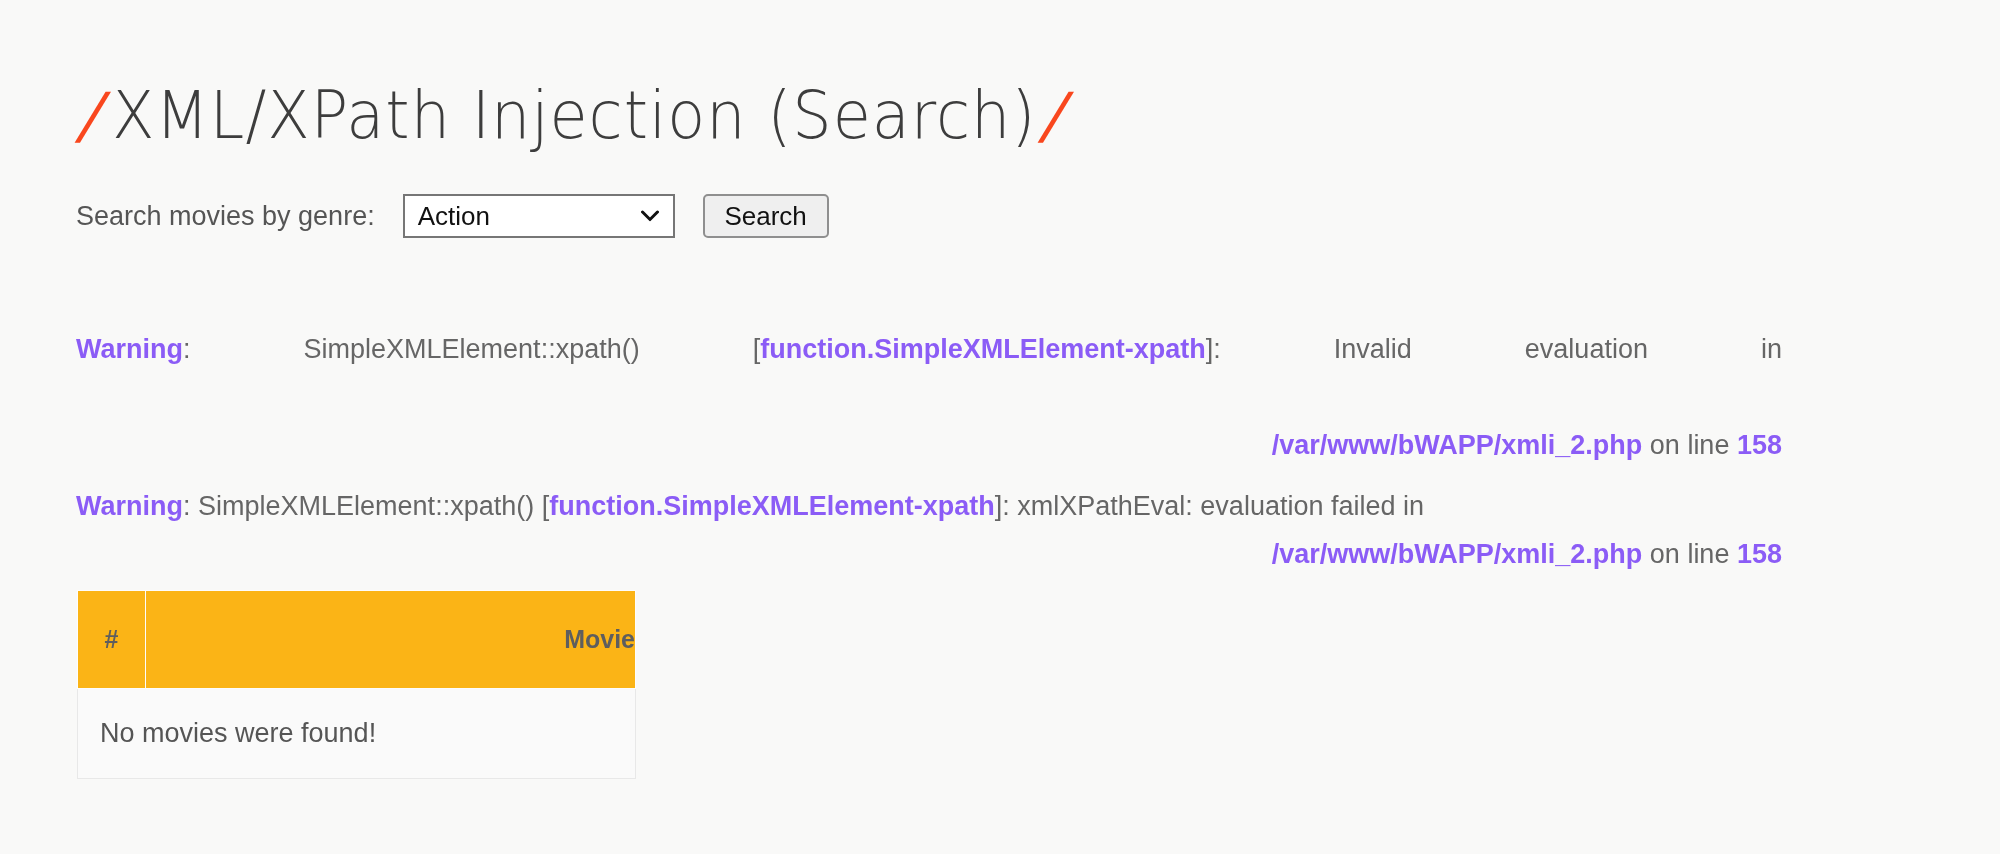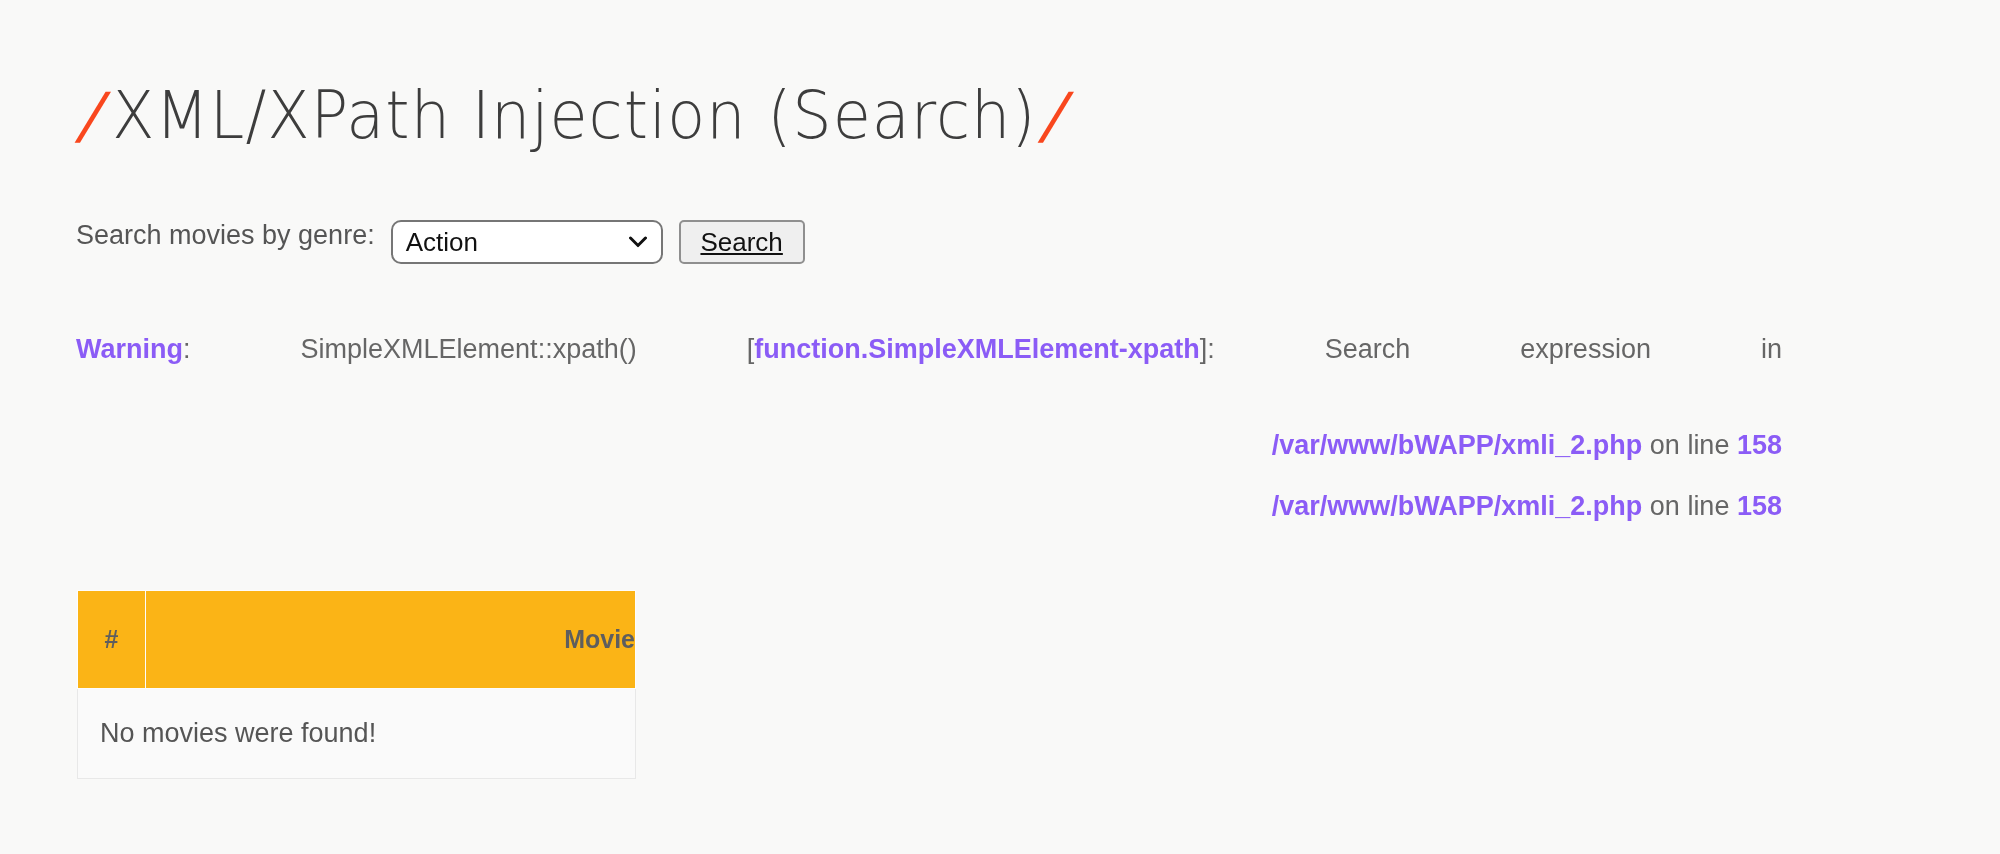--- a/index.html
+++ b/index.html
@@ -48,37 +48,38 @@
   .page-title .title-text {
     font-style: normal;
     display: inline-block;
     transform: scaleY(1.06);
   }
 
   
   .search-row {
     position: absolute;
     left: 76px;
-    top: 220px;
+    top: 194px;
     display: flex;
-    gap: 4px;
+    align-items: center;
+    gap: 16px;
   }
   .search-label {
     font-size: 27px;
     color: #555555;
     margin-right: 12px;
     white-space: nowrap;
   }
   .genre-select {
     position: relative;
     width: 272px;
     height: 44px;
     background: #ffffff;
     border: 2px solid #767676;
-    border-radius: 10px;
+    border-radius: 0;
     display: flex;
     align-items: center;
     box-sizing: border-box;
     margin-right: 12px;
   }
   .genre-select .value {
     font-size: 26px;
     color: #111111;
     padding-left: 13px;
     line-height: 1;
@@ -99,21 +100,20 @@
     padding: 0 14px;
     background: #efefef;
     border: 2px solid #8f8f8f;
     border-radius: 5px;
     font-family: "Liberation Sans", sans-serif;
     font-size: 26px;
     color: #111111;
     line-height: 1;
     box-sizing: border-box;
     cursor: default;
-    text-decoration: underline;
   }
 
   
   .warning {
     position: absolute;
     left: 76px;
     width: 1706px;
     font-size: 27px;
     line-height: 48px;
     color: #666666;
@@ -192,31 +192,38 @@
     </div>
 
     <button class="search-button">Search</button>
   </div>
 
   <div class="warning warning-1">
     <div class="line-1">
       <b>Warning</b><span>:</span>
       <span>SimpleXMLElement::xpath()</span>
       <span>[</span><b>function.SimpleXMLElement-xpath</b><span>]</span><span>:</span>
-      <span>Search expression</span>
+      <span>Invalid evaluation</span>
       <span>in</span>
     </div>
     <div class="line-2">
       <b>/var/www/bWAPP/xmli_2.php</b>
       <span>on line</span>
       <b>158</b>
     </div>
   </div>
 
   <div class="warning warning-2">
+    <div class="line-1">
+      <b>Warning</b><span>:</span>
+      <span>SimpleXMLElement::xpath()</span>
+      <span>[</span><b>function.SimpleXMLElement-xpath</b><span>]</span><span>:</span>
+      <span>xmlXPathEval: evaluation failed</span>
+      <span>in</span>
+    </div>
     <div class="line-2">
       <b>/var/www/bWAPP/xmli_2.php</b>
       <span>on line</span>
       <b>158</b>
     </div>
   </div>
 
   <table class="movies-table">
     <thead>
       <tr>

